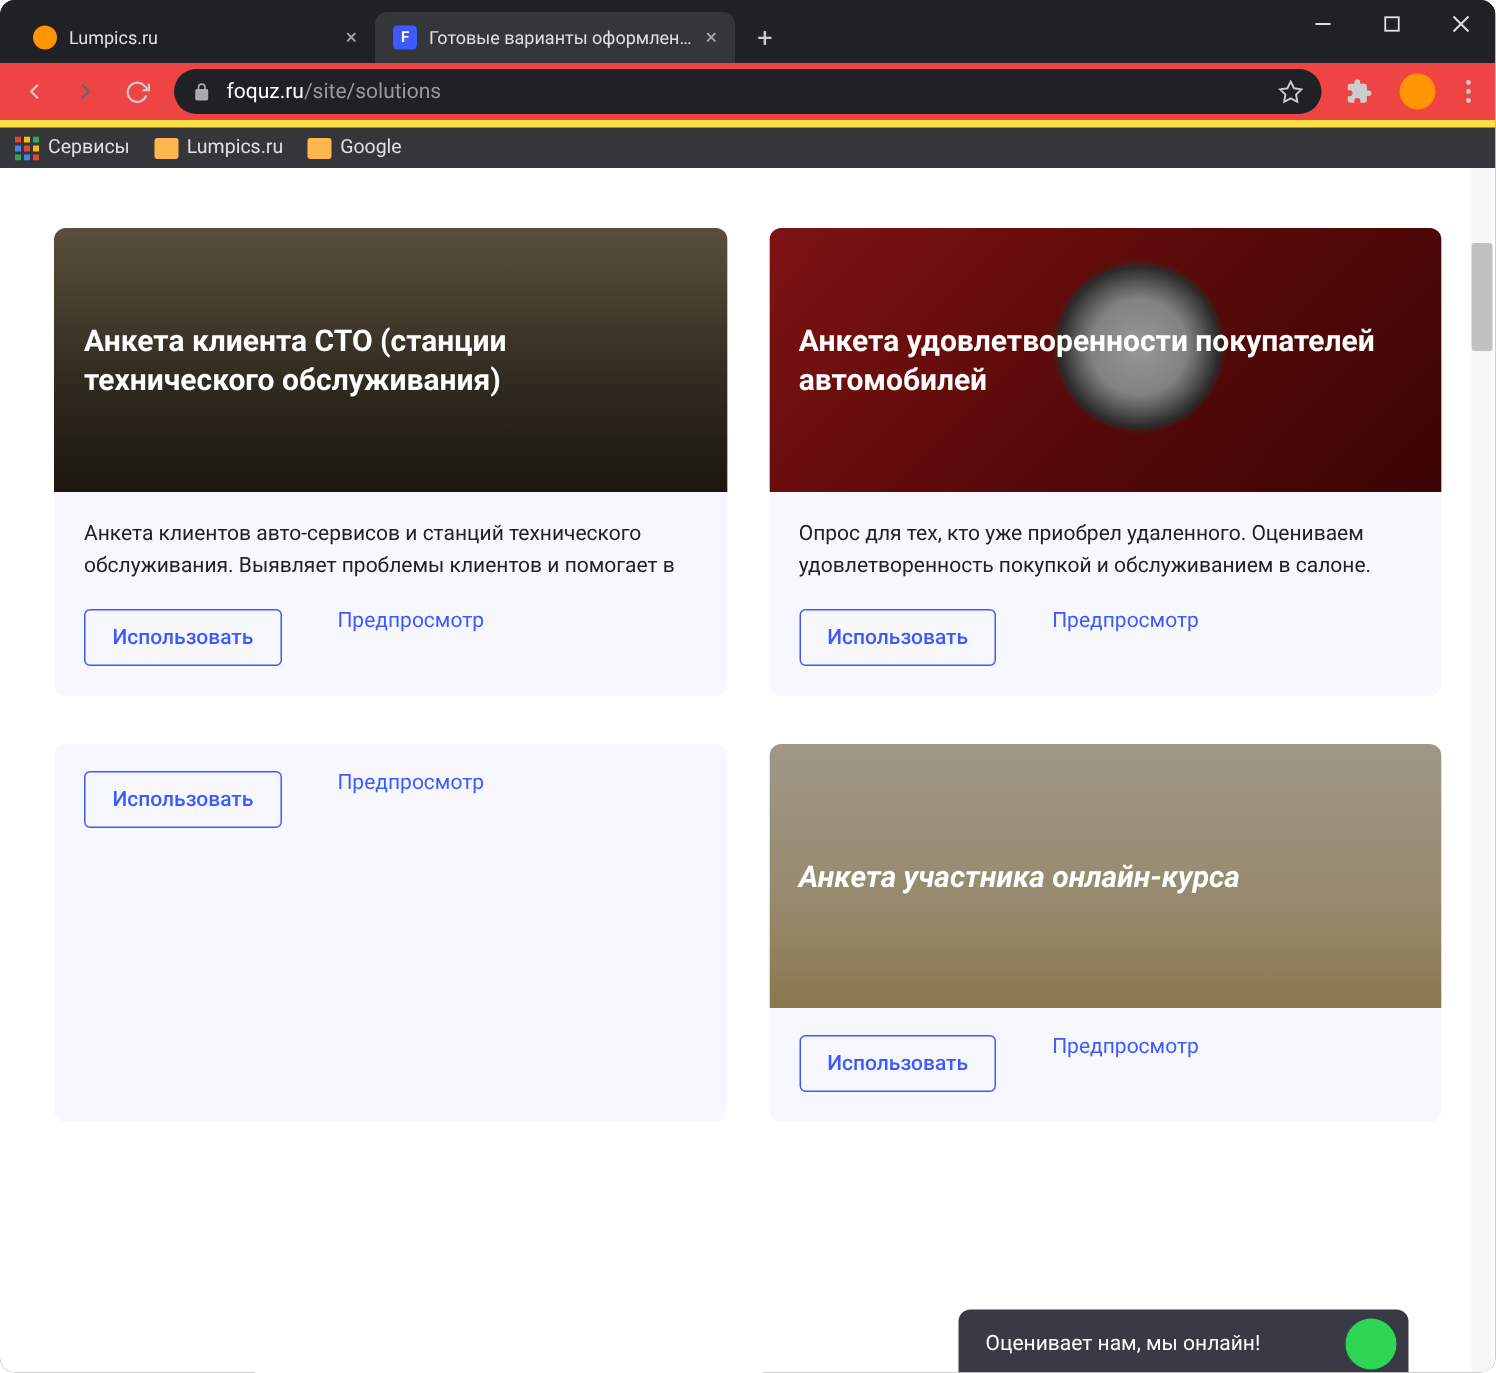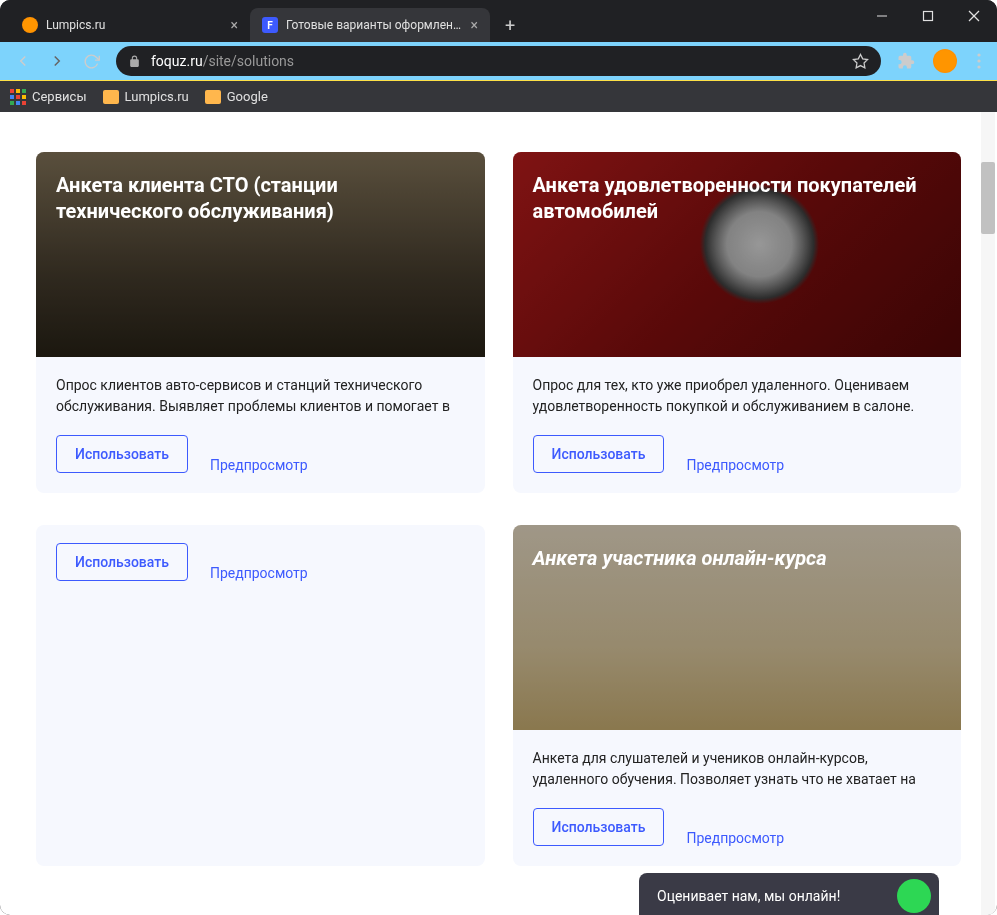--- a/index.html
+++ b/index.html
@@ -14,53 +14,53 @@
 .tab-favicon { width: 16px; height: 16px; border-radius: 50%; margin-right: 8px; flex-shrink: 0; }
 .tab-favicon.orange { background: radial-gradient(circle, #ff9500 60%, #ff7700 100%); }
 .tab-favicon.blue { background: #3d5afe; color: #fff; display: flex; align-items: center; justify-content: center; font-size: 10px; font-weight: bold; border-radius: 3px; }
 .tab-title-text { white-space: nowrap; overflow: hidden; text-overflow: ellipsis; flex: 1; }
 .tab-close { margin-left: 8px; color: #aaa; font-size: 14px; cursor: pointer; }
 .new-tab-btn { width: 28px; height: 28px; display: flex; align-items: center; justify-content: center; color: #ccc; font-size: 18px; margin-left: 6px; margin-bottom: 3px; }
 .window-controls { position: absolute; right: 0; top: 0; height: 42px; display: flex; }
 .win-ctrl { width: 46px; height: 32px; display: flex; align-items: center; justify-content: center; color: #e0e0e0; }
 
 
-.toolbar { height: 38px; background: #7dd3fc; display: flex; align-items: center; padding: 0 8px; gap: 4px; }
+.toolbar { height: 38px; background: #ef4444; display: flex; align-items: center; padding: 0 8px; gap: 4px; }
 .nav-btn { width: 30px; height: 30px; display: flex; align-items: center; justify-content: center; color: #ccc; border-radius: 50%; }
 .nav-btn.disabled { color: #666; }
 .address-bar { flex: 1; height: 30px; background: #202124; border-radius: 15px; display: flex; align-items: center; padding: 0 12px; margin: 0 6px; }
 .lock-icon { color: #aaa; margin-right: 10px; }
 .url-text { color: #ccc; font-size: 14px; }
 .url-text .domain { color: #fff; }
 .url-text .path { color: #999; }
 .star-btn { margin-left: auto; color: #ccc; }
 .ext-icon { width: 18px; height: 18px; margin: 0 6px; }
 .avatar { width: 24px; height: 24px; border-radius: 50%; background: radial-gradient(circle, #ff9500 60%, #ff7700 100%); margin: 0 8px; }
 .menu-dots { color: #ccc; padding: 0 8px; }
 
 
-.bookmarks-bar { height: 32px; background: #35363a; border-top: 1px solid #fde047; display: flex; align-items: center; padding: 0 10px; gap: 16px; }
+.bookmarks-bar { height: 32px; background: #35363a; border-top: 5px solid #fde047; display: flex; align-items: center; padding: 0 10px; gap: 16px; }
 .bookmark-item { display: flex; align-items: center; gap: 6px; color: #e0e0e0; font-size: 13px; }
 .bookmark-icon-grid { width: 16px; height: 16px; }
 .bookmark-icon-folder { width: 16px; height: 14px; background: #ffb74d; border-radius: 2px; }
 
 
 .page-viewport { position: absolute; top: 112px; left: 0; right: 0; bottom: 0; background: #fff; overflow: hidden; }
 .page-content { padding: 0 36px; padding-top: 40px; position: relative; height: 100%; }
 .scrollbar-track { position: absolute; right: 2px; top: 0; width: 14px; height: 100%; background: #f6f6f6; }
 .scrollbar-thumb { position: absolute; right: 2px; top: 50px; width: 14px; height: 72px; background: #c1c1c1; border-radius: 2px; }
 
 .cards-grid { display: grid; grid-template-columns: 1fr 1fr; gap: 32px 28px; }
 .card { border-radius: 8px; overflow: hidden; background: #f6f8fe; }
-.card-hero { height: 205px; padding: 20px; display: flex; align-items: flex-start; position: relative; background-size: cover; background-position: center; color: #fff; }
+.card-hero { height: 176px; padding: 20px; display: flex; align-items: center; position: relative; background-size: cover; background-position: center; color: #fff; }
 .card-hero::before { content: ""; position: absolute; inset: 0; background: rgba(0,0,0,0.35); }
 .card-hero-title { position: relative; font-size: 20px; font-weight: 700; line-height: 1.3; z-index: 1; }
 .card-body { padding: 18px 20px 20px; }
 .card-desc { font-size: 14px; color: #222; line-height: 1.5; margin-bottom: 18px; min-height: 42px; }
-.card-actions { display: flex; align-items: flex-end; gap: 22px; }
+.card-actions { display: flex; align-items: flex-start; gap: 37px; }
 .btn-use { border: 1.5px solid #3d5afe; color: #3d5afe; background: transparent; padding: 10px 18px; font-size: 14px; border-radius: 4px; cursor: pointer; font-weight: 500; }
 .link-preview { color: #3d5afe; font-size: 14px; cursor: pointer; }
 
 
 .hero-0 { background: linear-gradient(180deg, #8a7a5e 0%, #4a4030 60%, #2a2418 100%); }
 .hero-1 { background: radial-gradient(circle at 55% 45%, #e8e8e8 0%, #c8c8c8 12%, #888 16%, #444 20%, transparent 22%), linear-gradient(135deg, #c41e1e 0%, #8a0f0f 50%, #5a0808 100%); }
 .hero-2 { background: radial-gradient(ellipse at 38% 50%, #d0d0d0 0%, #888 10%, #333 18%, transparent 22%), linear-gradient(180deg, #3a3a3a 0%, #1a1a1a 100%); }
 .hero-3 { background: linear-gradient(180deg, #f5e8d0 0%, #e8d4a8 60%, #d4b878 100%); font-style: italic; }
 
 
@@ -181,21 +181,21 @@
     <div class="scrollbar-thumb"></div>
 
     <div class="page-content">
       <div class="cards-grid">
 
         <div class="card">
           <div class="card-hero hero-0">
             <div class="card-hero-title">Анкета клиента СТО (станции технического обслуживания)</div>
           </div>
           <div class="card-body">
-            <div class="card-desc">Опрос клиентов авто-сервисов и станций технического обслуживания. Выявляет проблемы клиентов и помогает в</div>
+            <div class="card-desc">Анкета клиентов авто-сервисов и станций технического обслуживания. Выявляет проблемы клиентов и помогает в</div>
             <div class="card-actions">
               <button class="btn-use">Использовать</button>
               <span class="link-preview">Предпросмотр</span>
             </div>
           </div>
         </div>
 
         <div class="card">
           <div class="card-hero hero-1">
             <div class="card-hero-title">Анкета удовлетворенности покупателей автомобилей</div>
@@ -216,21 +216,20 @@
               <span class="link-preview">Предпросмотр</span>
             </div>
           </div>
         </div>
 
         <div class="card">
           <div class="card-hero hero-3">
             <div class="card-hero-title">Анкета участника онлайн‑курса</div>
           </div>
           <div class="card-body">
-            <div class="card-desc">Анкета для слушателей и учеников онлайн‑курсов, удаленного обучения. Позволяет узнать что не хватает на</div>
             <div class="card-actions">
               <button class="btn-use">Использовать</button>
               <span class="link-preview">Предпросмотр</span>
             </div>
           </div>
         </div>
 
       </div>
     </div>
 

